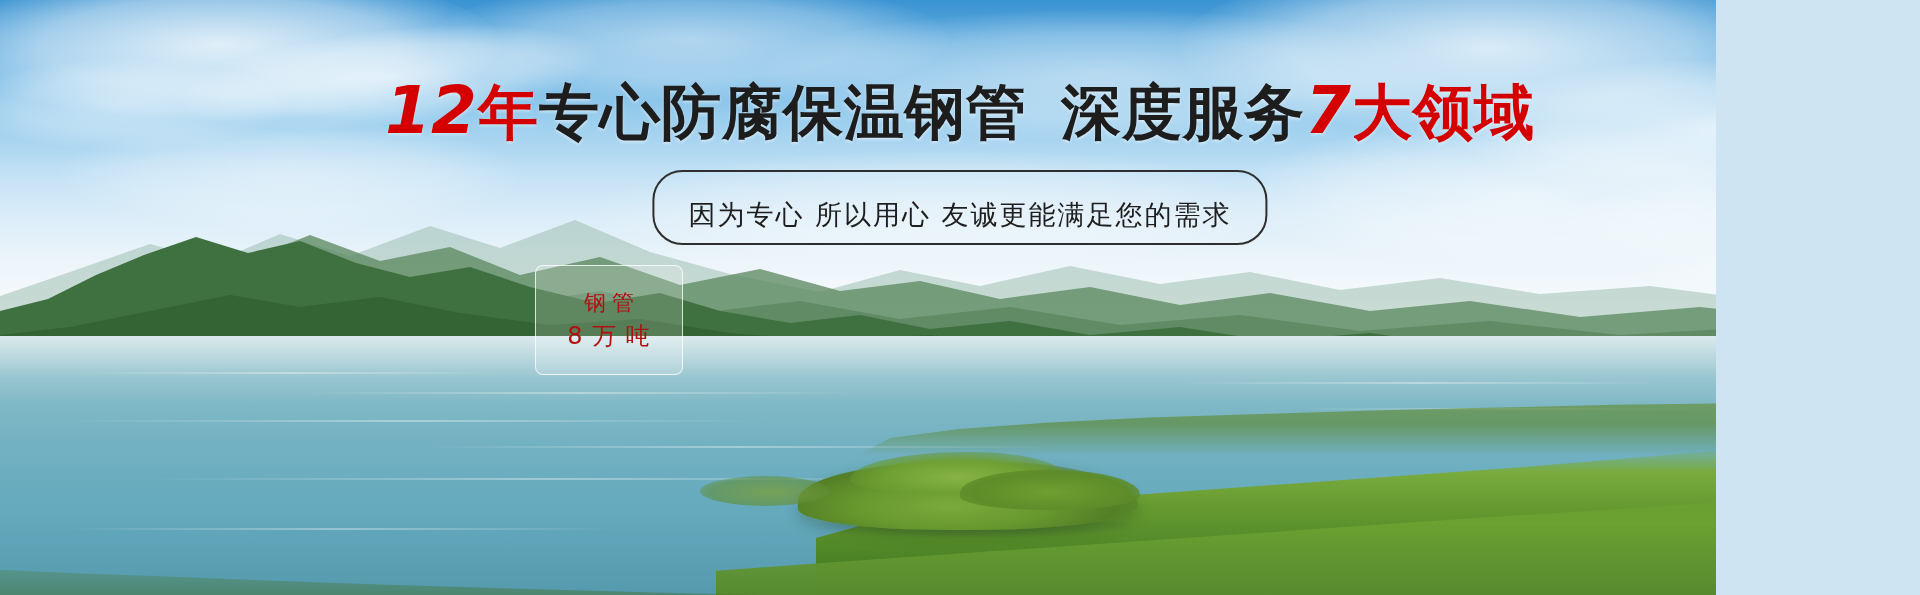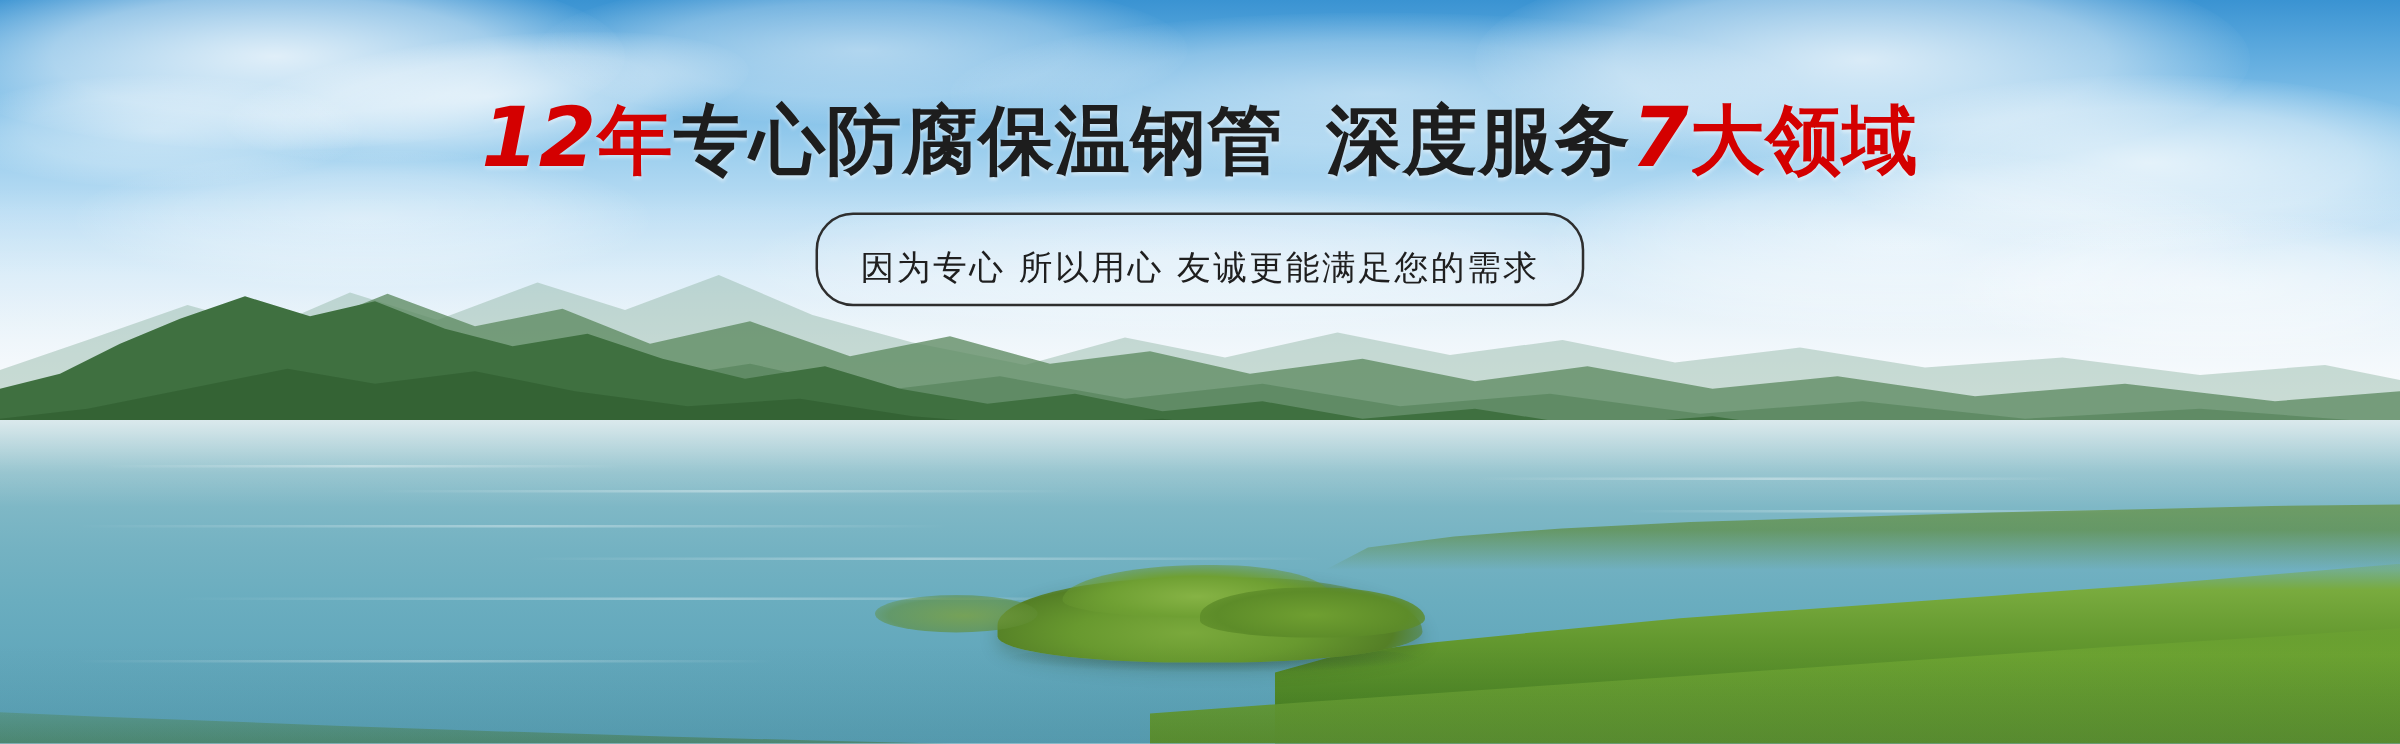--- a/index.html
+++ b/index.html
@@ -5,21 +5,21 @@
   * { margin:0; padding:0; box-sizing:border-box; }
   html,body { width:1920px; height:595px; overflow:hidden; }
   body {
     font-family:"Liberation Sans","DejaVu Sans",sans-serif;
     background:#cfe4f2;
   }
 
   
   .banner {
     position:relative;
-    width:1920px; height:595px;
+    width:1716px; height:595px;
     overflow:hidden;
     text-decoration:underline;
   }
 
   
   .sky {
     position:absolute; left:0; top:0; width:1920px; height:340px;
     background:
       linear-gradient(180deg,
         #3a93d2 0%,
@@ -291,18 +291,22 @@
     <div class="headline">
       <span class="num">12</span><span class="red">年</span><span>专心防腐保温钢管</span><span class="gap"></span><span>深度服务</span><span class="num">7</span><span class="red">大领域</span>
     </div>
 
     <div class="subtitle-pill">
       <span>因为专心 所以用心  友诚更能满足您的需求</span>
     </div>
 
     <div class="cards">
 
+      <div class="card">
+        <div class="label">钢管</div>
+        <div class="value"><span>8 万 吨</span></div>
+      </div>
 
 
 
     </div>
   </div>
 </div>
 
 </body></html>

